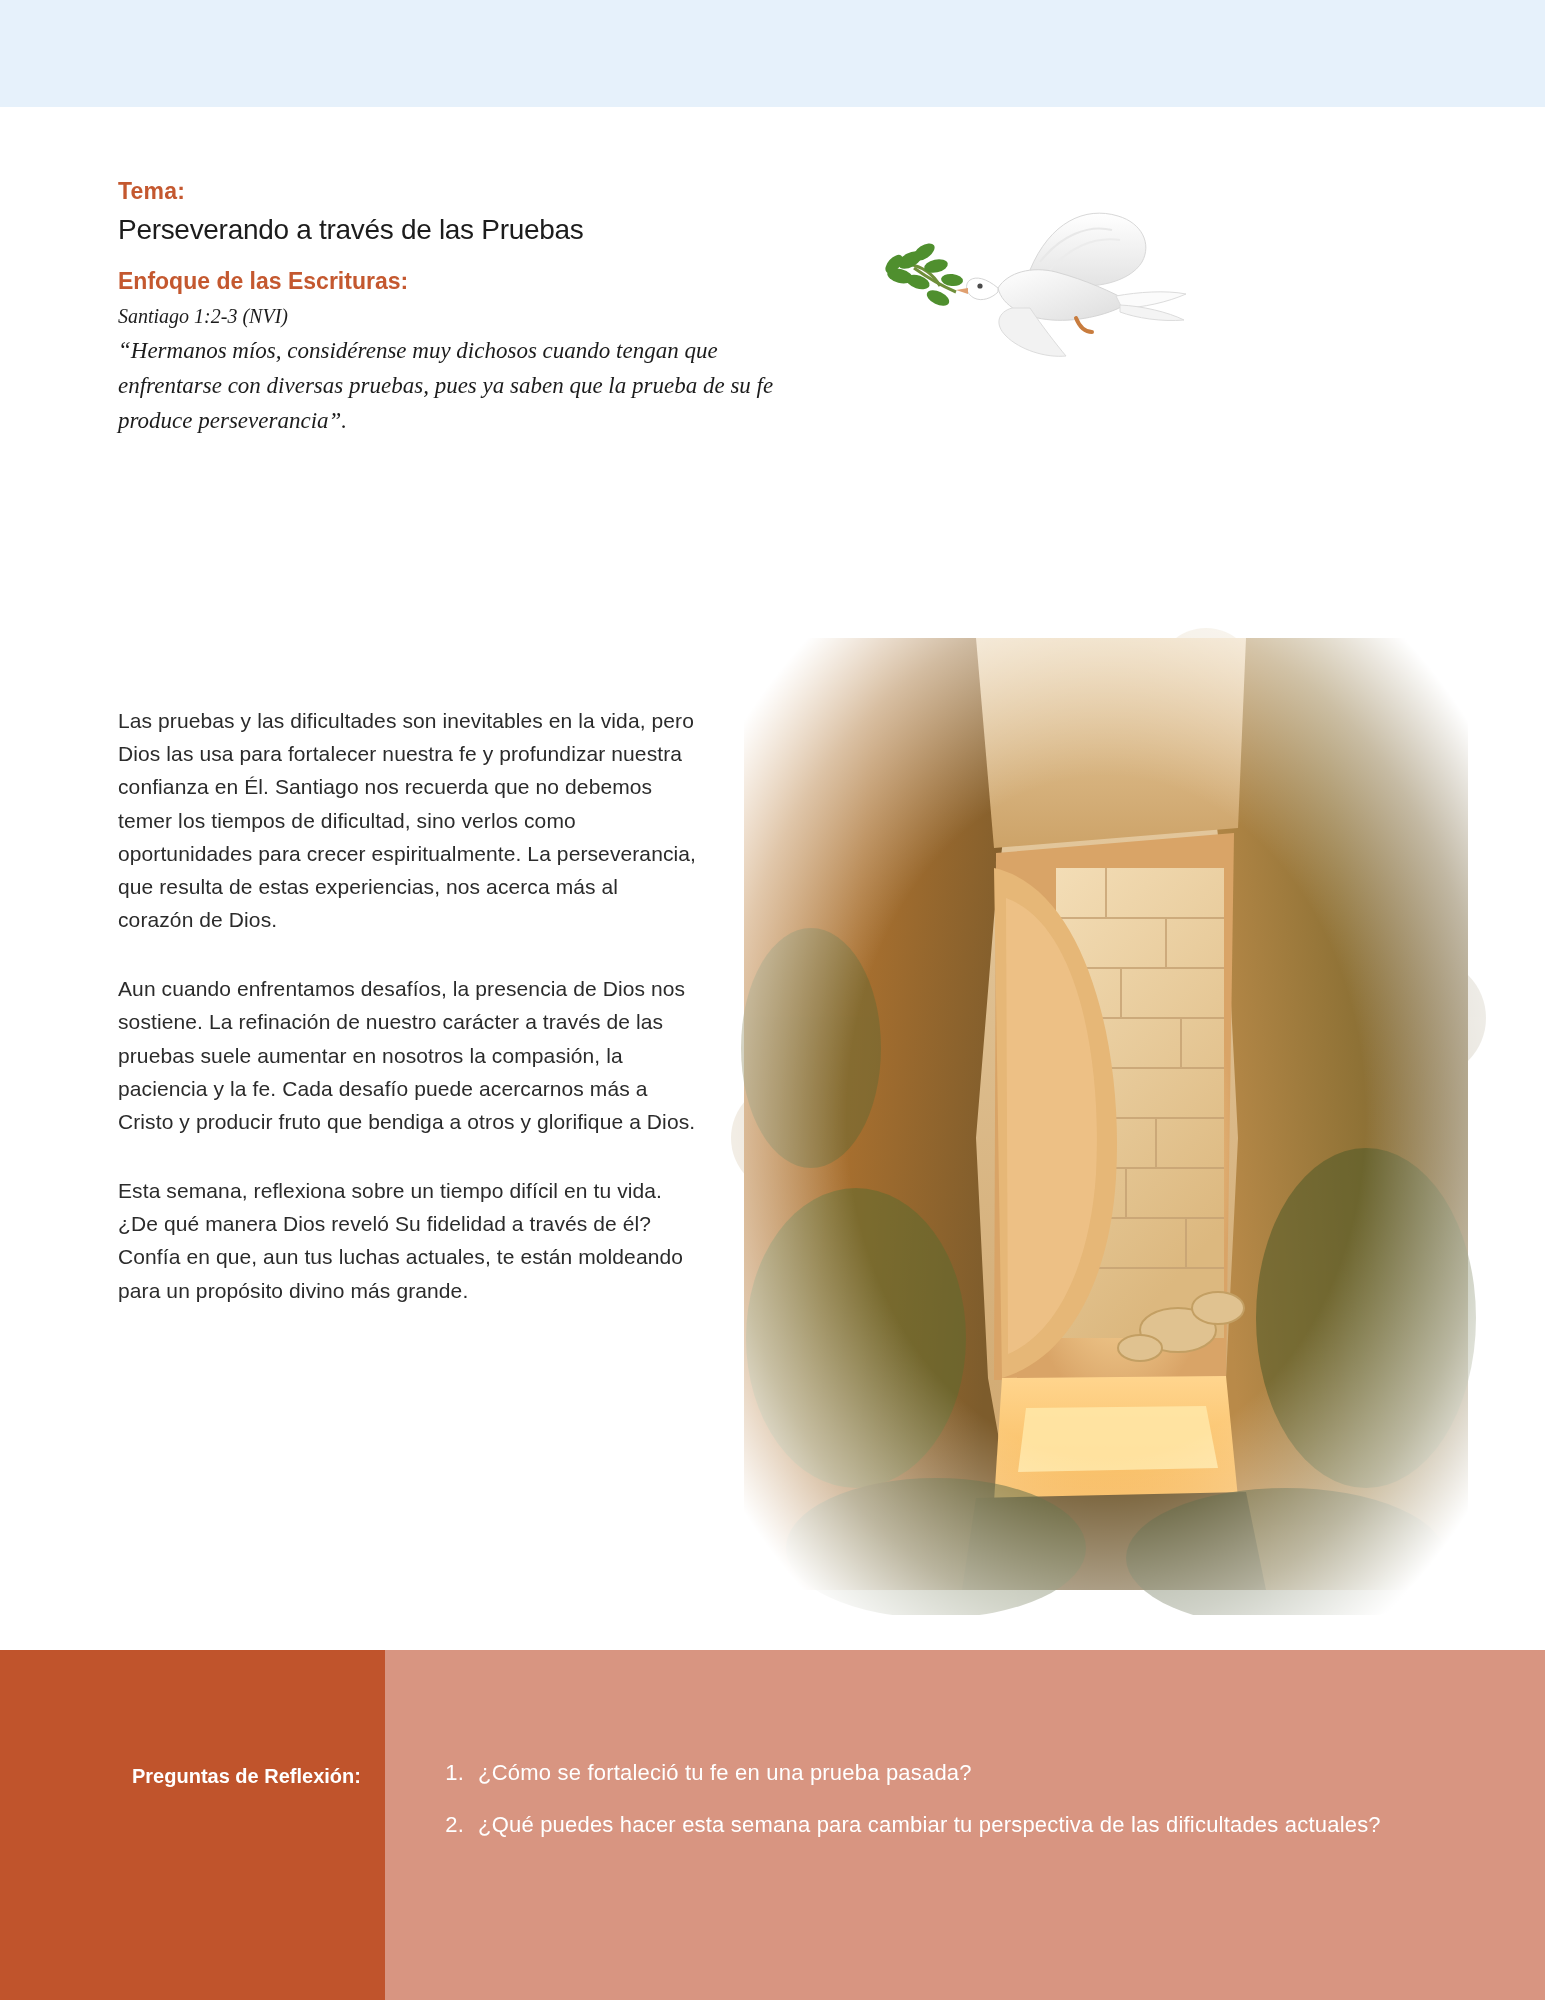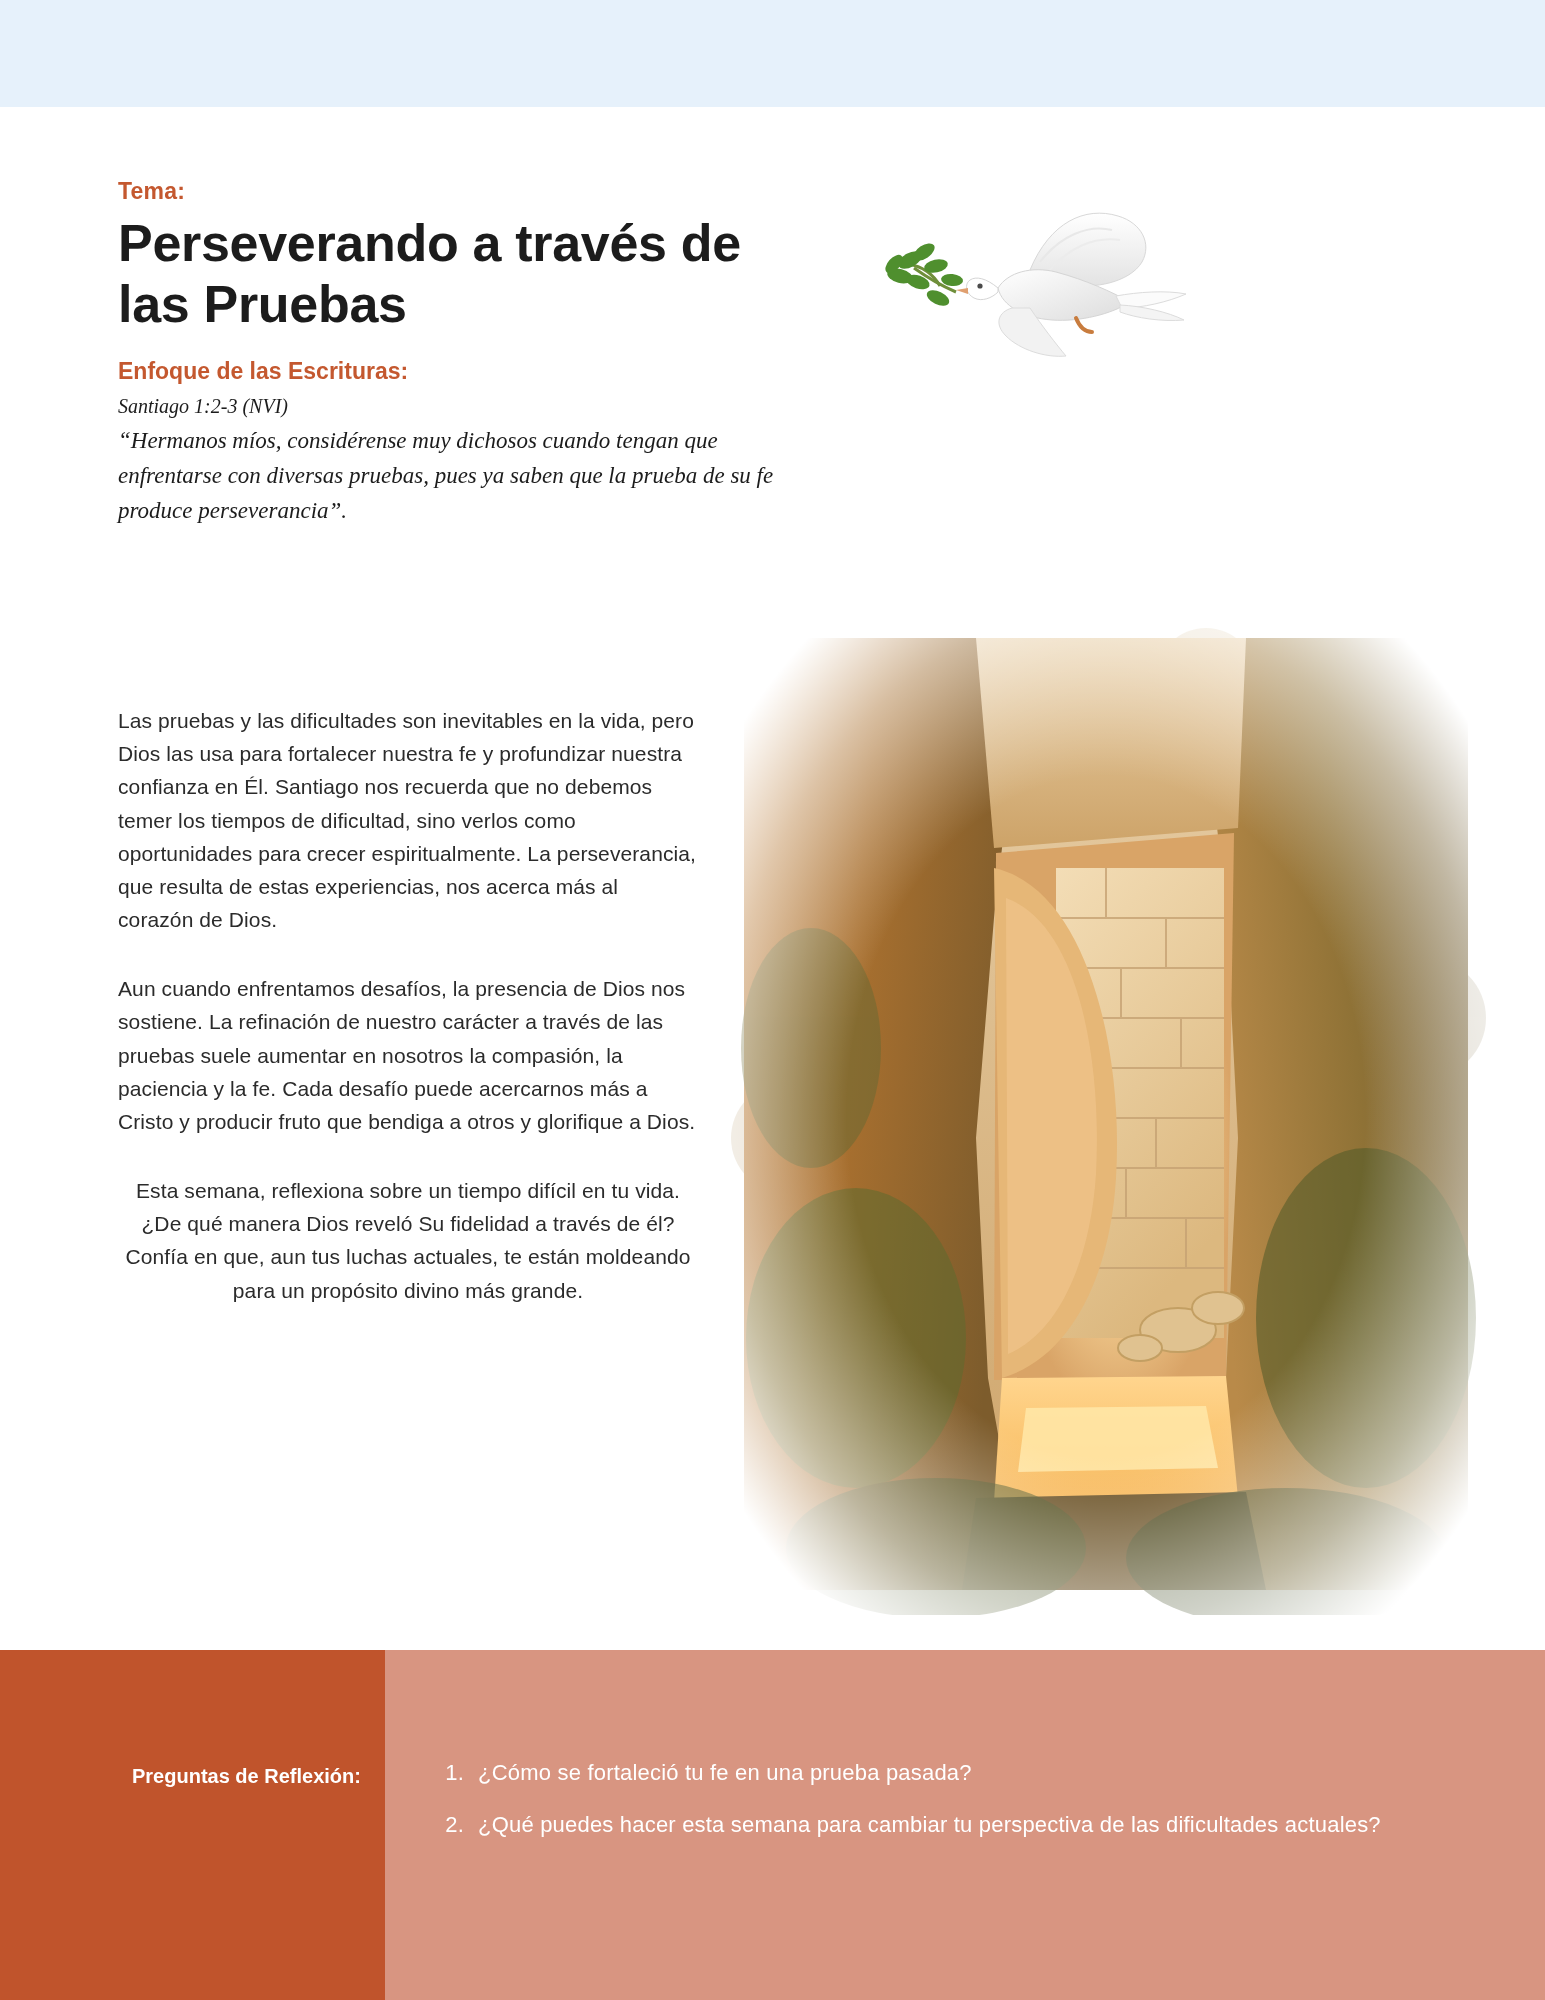--- a/index.html
+++ b/index.html
@@ -40,22 +40,22 @@
     width: 700px;
   }
   .label-tema {
     font-size: 23px;
     font-weight: bold;
     color: #c4582f;
     letter-spacing: 0.2px;
     margin: 0 0 8px 0;
   }
   .title {
-    font-size: 52px;
-    font-weight: bold;
+    font-size: 28px;
+    font-weight: normal;
     color: #1c1c1c;
     line-height: 1.18;
     margin: 0 0 22px 0;
     letter-spacing: -0.3px;
     max-width: 640px;
   }
   .label-enfoque {
     font-size: 23px;
     font-weight: bold;
     color: #c4582f;
@@ -94,21 +94,21 @@
     top: 704px;
     width: 580px;
   }
   .body-col p {
     font-size: 21px;
     line-height: 1.58;
     color: #2b2b2b;
     margin: 0 0 36px 0;
     letter-spacing: 0.1px;
   }
-  .body-col p:last-child { margin-bottom: 4px; text-align: center; }
+  .body-col p:last-child { margin-bottom: 4px; }
 
   
   .photo {
     position: absolute;
     left: 726px;
     top: 618px;
     width: 760px;
     height: 997px;
     overflow: hidden;
     background: #ffffff;

